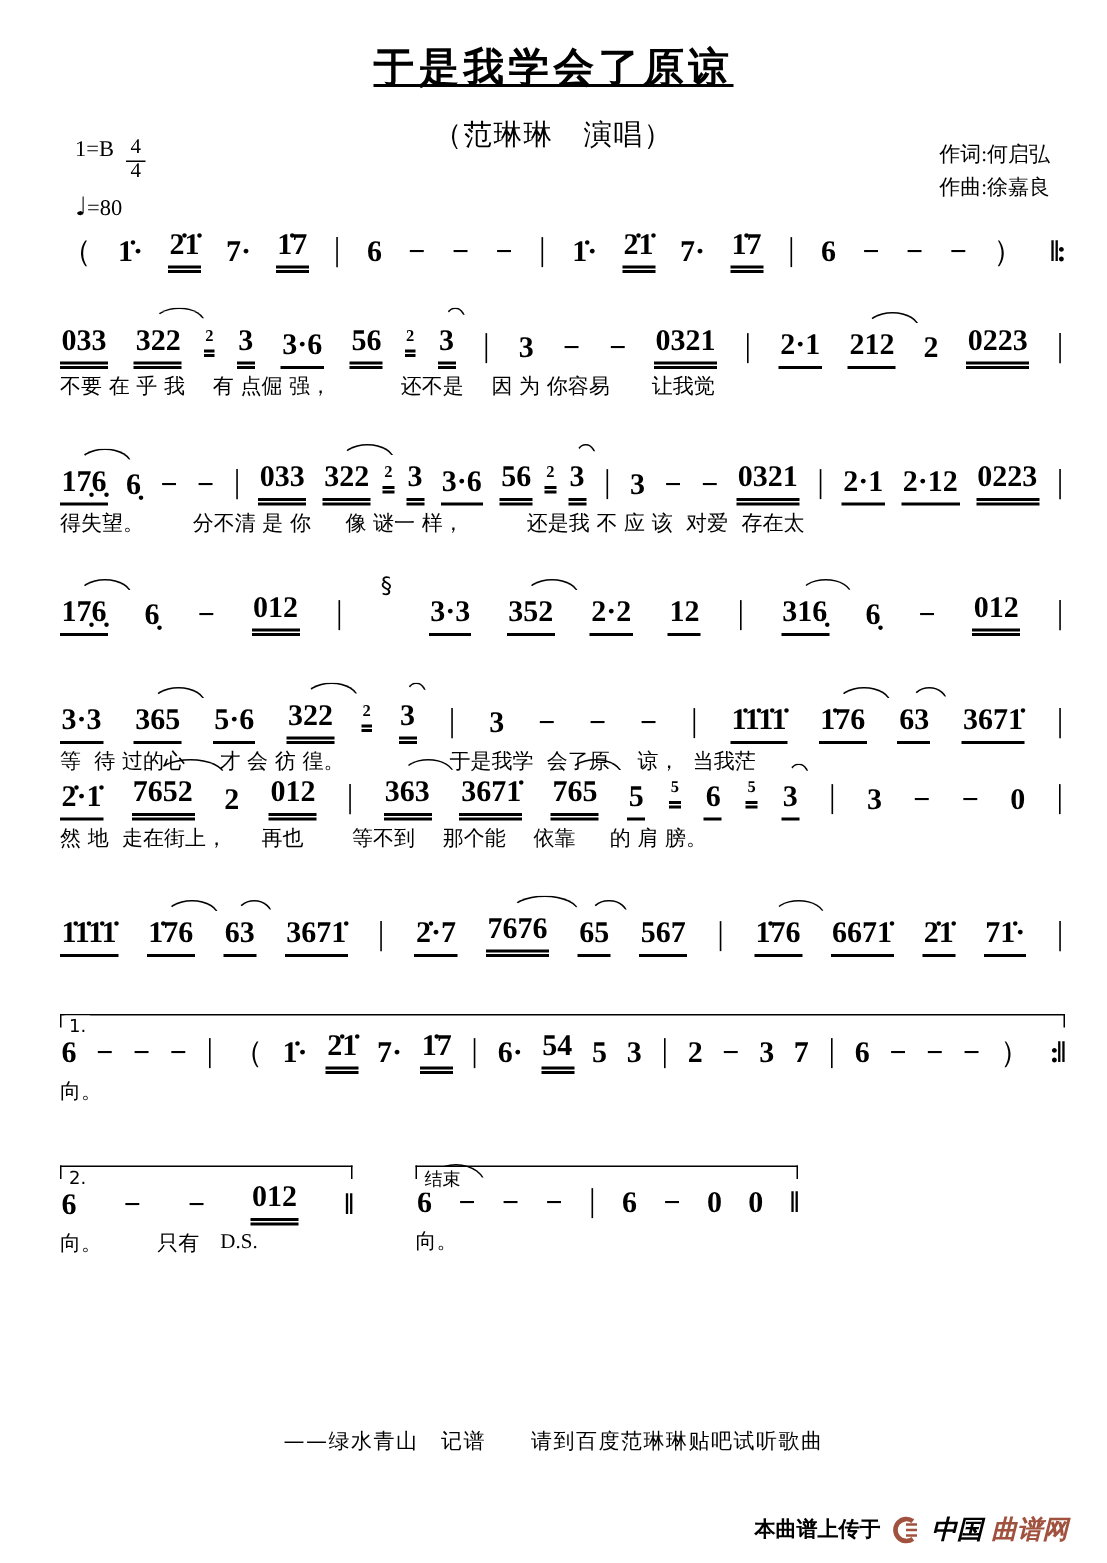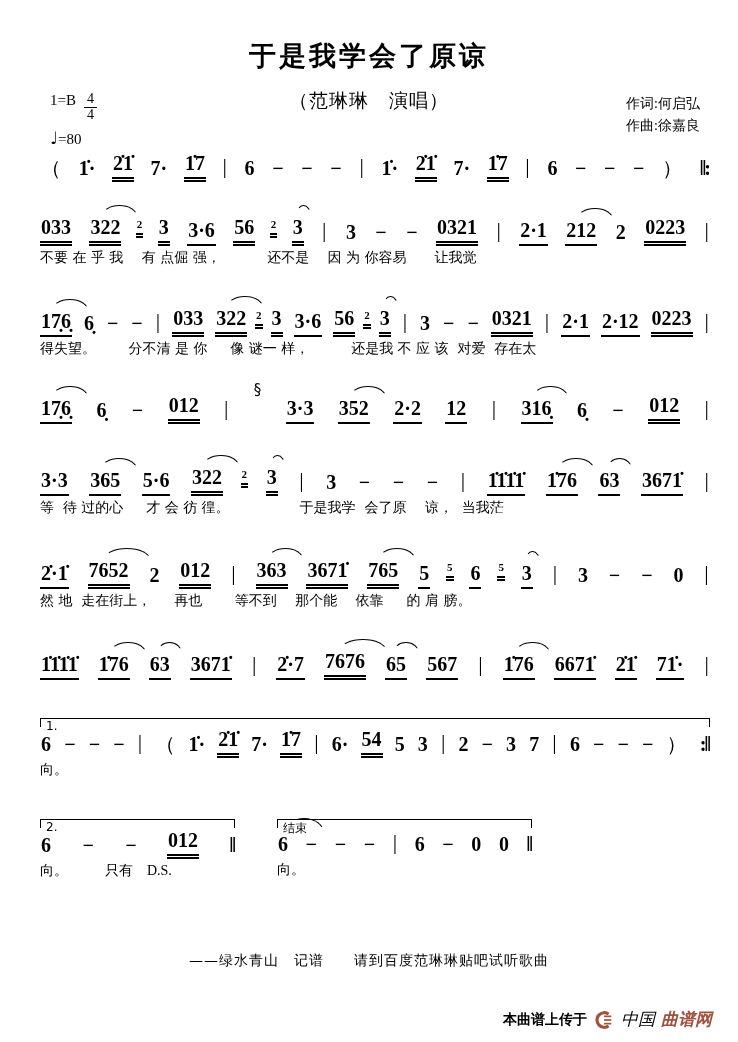--- a/index.html
+++ b/index.html
@@ -4,21 +4,21 @@
 <style>
   * { margin:0; padding:0; box-sizing:border-box; }
   html,body { background:#fff; }
   body {
     width:738px; height:1042px; position:relative; overflow:hidden;
     font-family:"Liberation Serif","DejaVu Serif",serif; color:#000;
   }
   .page { position:absolute; inset:0; }
 
   
-  .title { text-align:center; font-size:27px; font-weight:bold; letter-spacing:3px; padding-top:38px; }
+  .title { text-align:center; font-size:27px; font-weight:bold; letter-spacing:3px; padding-top:27px;text-decoration:underline; }
   .subtitle { text-align:center; font-size:19px; margin-top:14px; letter-spacing:1px; }
   .credits { position:absolute; right:38px; top:93px; font-size:14px; line-height:1.6; text-align:center; }
   .meta { position:absolute; left:50px; top:92px; font-size:15px; }
   .keyrow { display:flex; align-items:flex-start; gap:8px; }
   .frac { display:inline-block; text-align:center; font-size:14px; line-height:1.05; }
   .frac .top { border-bottom:1px solid #000; padding:0 3px; display:block; }
   .frac .bot { display:block; }
   .temporow { margin-top:6px; font-size:15px; }
   .temporow .qnote { font-family:"DejaVu Sans",sans-serif; font-size:17px; }
 
@@ -55,21 +55,21 @@
   .bracket-label { position:absolute; top:1px; left:3px; font-size:12px; background:#fff;
                    padding:0 3px; z-index:2; font-family:"DejaVu Sans",sans-serif; }
 
   
   .footer-note { position:absolute; left:0; right:0; top:952px; text-align:center;
                  font-family:"DejaVu Sans",sans-serif; font-size:14px; letter-spacing:1px; }
   .branding { position:absolute; right:26px; top:1008px; display:flex; align-items:center; gap:6px;
               font-family:"DejaVu Sans",sans-serif; }
   .upload-note { font-size:14px; font-weight:bold; }
   .site-logo { width:22px; height:22px; }
-  .site-cn { font-size:17px; font-weight:normal; font-style:italic;text-align:center; }
+  .site-cn { font-size:17px; font-weight:bold; font-style:italic;text-align:center; }
   .site-red { font-size:17px; font-weight:bold; font-style:italic; }
 </style>
 </head>
 <body>
 
 <div class="page">
 
   <div class="title">于是我学会了原谅</div>
   <div class="subtitle">（范琳琳　演唱）</div>
 
@@ -225,21 +225,21 @@
               <span class="token u1">1̇1̇1̇1̇</span>
               <span class="token u1 arc">1̇76</span>
               <span class="token u1 arc">63</span>
               <span class="token u1">3671̇</span>
               <span class="token bar">|</span>
             </div>
             <div class="lyrics-row"><span>等  待 过的心　  才 会 彷 徨。　　　　　于是我学  会了原　 谅，  当我茫</span></div>
           </div>
         </div>
       </div>
-      <div class="line" style="margin-top: 42px;">
+      <div class="line" style="">
         <div class="segs">
           <div class="segment">
             <div class="notes-row">
               <span class="token u1">2̇·1̇</span>
               <span class="token u2 arc">7652</span>
               <span class="token">2</span>
               <span class="token u2">012</span>
               <span class="token bar">|</span>
               <span class="token u2 arc">363</span>
               <span class="token u2">3671̇</span>

